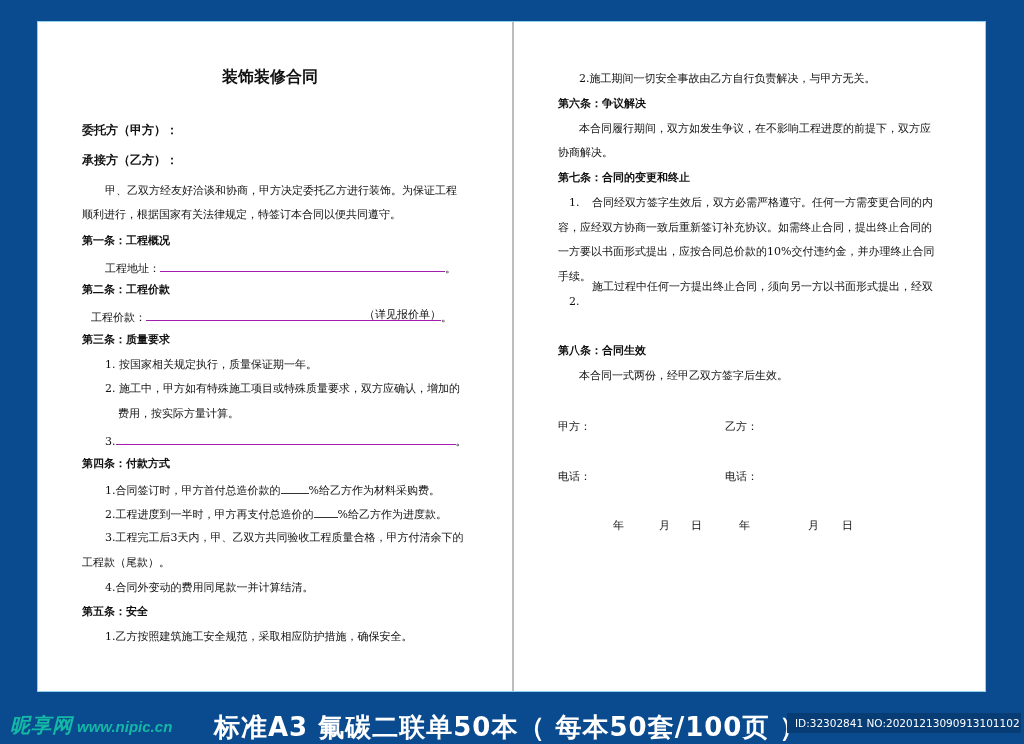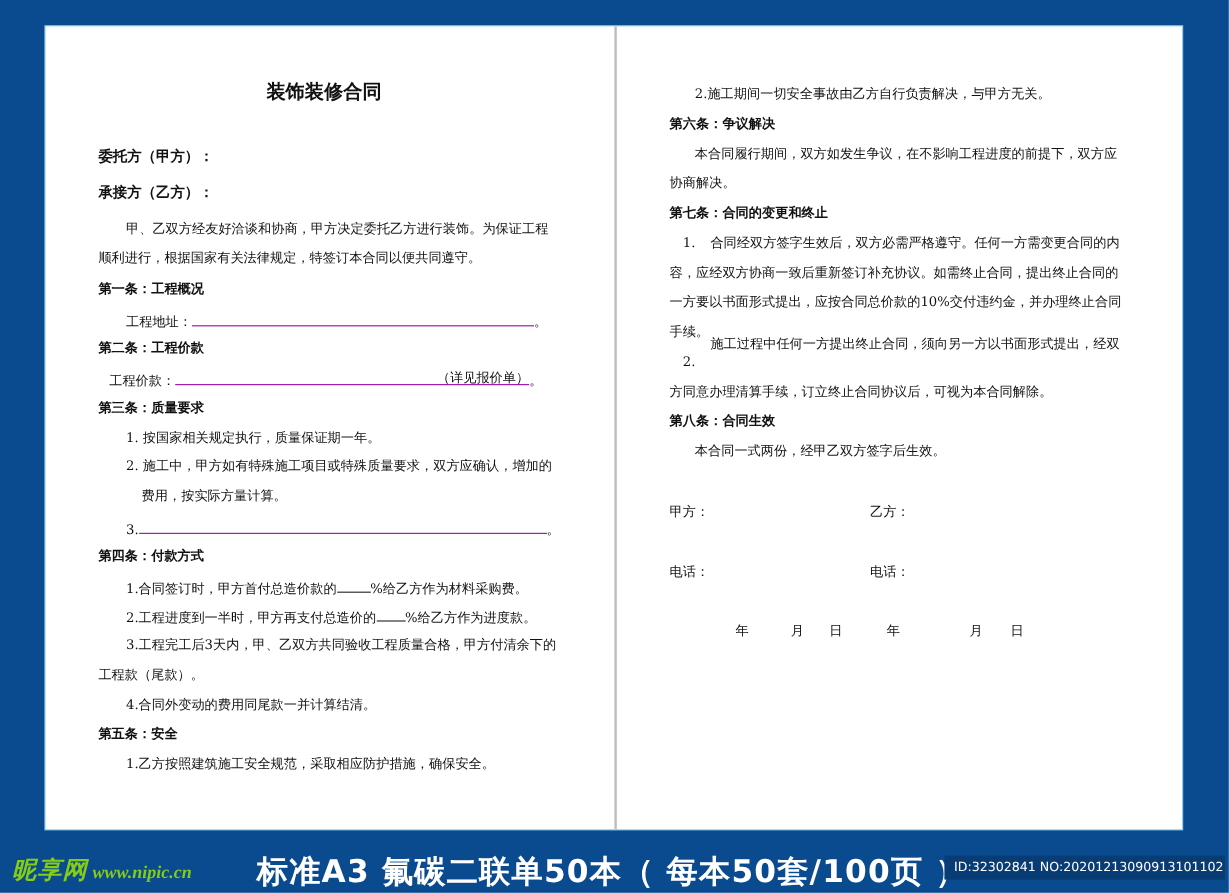--- a/index.html
+++ b/index.html
@@ -22,21 +22,21 @@
   .page.left { left: 0; width: 474px; }
   .page.right { left: 476px; width: 471px; }
   .ln { position: absolute; white-space: nowrap; font-size: 11px; line-height: 14px; }
   .bold { font-weight: bold; font-family: "DejaVu Sans", "Liberation Sans", sans-serif; }
   .title { font-size: 16px; font-weight: bold; font-family: "DejaVu Sans", "Liberation Sans", sans-serif; }
   .party { font-size: 12px; }
   .uline { display: inline-block; border-bottom: 1px solid #a21caf; height: 12px; vertical-align: baseline; }
   .blank { display: inline-block; border-bottom: 1px solid #333; height: 11px; }
   .footer-left {
     position: absolute; left: 10px; top: 712px; white-space: nowrap;
-    color: #84cc16; font-family: Liberation Serif, serif;
+    color: #14b8a6; font-family: Liberation Sans, sans-serif;
   }
   .logo { font-size: 20px; font-weight: bold; font-style: italic; letter-spacing: 1px; }
   .site { font-size: 15px; font-weight: bold; font-style: italic; margin-left: 4px; }
   .banner {
     position: absolute; left: 214px; top: 710px; white-space: nowrap;
     color: #fff; font-family: "DejaVu Sans", "Liberation Sans", sans-serif;
     font-size: 26px; font-weight: bold; line-height: 34px; letter-spacing: 1px;
   }
   .idbox {
     position: absolute; left: 787px; top: 713px; width: 226px; height: 20px;
@@ -101,21 +101,20 @@
     <div class="ln" style="left:44px;top:124px;">协商解决。</div>
 
     <div class="ln bold" style="left:44px;top:149px;">第七条：合同的变更和终止</div>
     <div class="ln" style="left:55px;top:174px;">1.</div>
     <div class="ln" style="left:44px;top:199px;">容，应经双方协商一致后重新签订补充协议。如需终止合同，提出终止合同的</div>
     <div class="ln" style="left:78px;top:174px;">合同经双方签字生效后，双方必需严格遵守。任何一方需变更合同的内</div>
     <div class="ln" style="left:44px;top:223px;">一方要以书面形式提出，应按合同总价款的10%交付违约金，并办理终止合同</div>
     <div class="ln" style="left:44px;top:248px;">手续。</div>
     <div class="ln" style="left:55px;top:273px;">2.</div>
     <div class="ln" style="left:78px;top:258px;">施工过程中任何一方提出终止合同，须向另一方以书面形式提出，经双</div>
-    <div class="ln" style="left:44px;top:298px;">方同意办理清算手续，订立终止合同协议后，可视为本合同解除。</div>
 
     <div class="ln bold" style="left:44px;top:322px;">第八条：合同生效</div>
     <div class="ln" style="left:65px;top:347px;">本合同一式两份，经甲乙双方签字后生效。</div>
 
     <div class="ln" style="left:44px;top:398px;">甲方：</div>
     <div class="ln" style="left:211px;top:398px;">乙方：</div>
     <div class="ln" style="left:44px;top:448px;">电话：</div>
     <div class="ln" style="left:211px;top:448px;">电话：</div>
 
     <div class="ln" style="left:99px;top:497px;">年</div>

